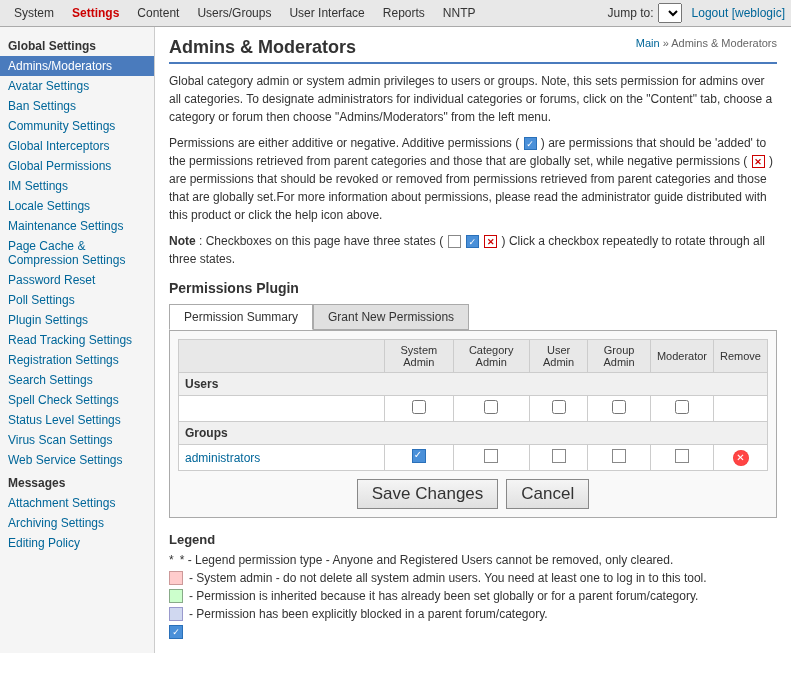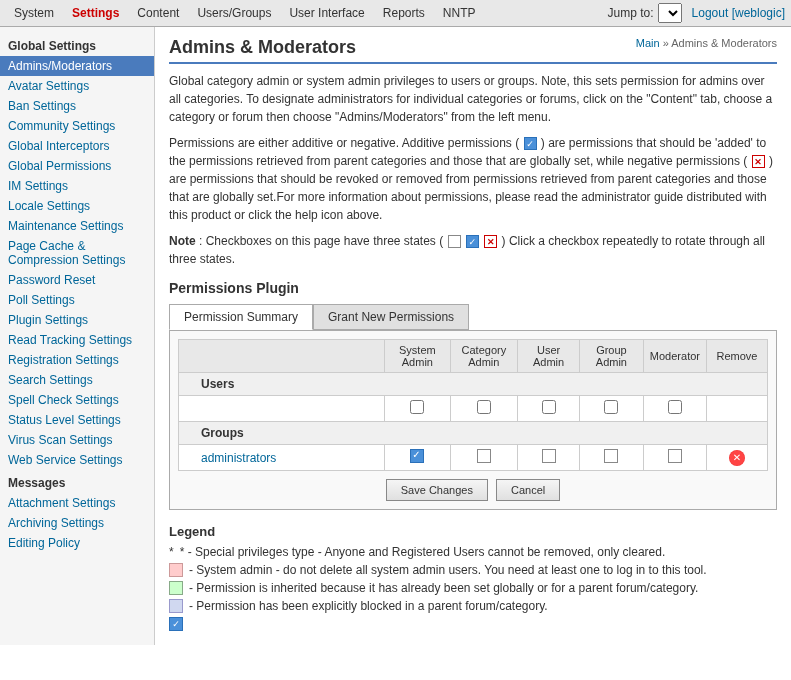--- a/index.html
+++ b/index.html
@@ -125,21 +125,21 @@
     .perms-table th {
       background: #e8e8e8;
       border: 1px solid #ccc;
       padding: 4px 6px;
       text-align: center;
       font-weight: normal;
       font-size: 11px;
     }
     .perms-table td {
       border: 1px solid #ccc;
-      padding: 4px 22px;
+      padding: 4px 6px;
       text-align: center;
       background: #fff;
     }
     .perms-table td.label-cell {
       text-align: left;
       font-weight: bold;
       background: #f0f0f0;
     }
     .perms-table td.name-cell {
       text-align: left;
@@ -181,21 +181,21 @@
 
     
     .action-buttons {
       display: flex;
       justify-content: center;
       gap: 8px;
       margin-top: 8px;
     }
     .btn {
       padding: 4px 14px;
-      font-size: 11px;
+      font-size: 17px;
       border: 1px solid #888;
       background: linear-gradient(to bottom, #f5f5f5, #e0e0e0);
       cursor: pointer;
       color: #333;
     }
     .btn:disabled { color: #aaa; cursor: default; }
 
     
     .legend-section { margin-top: 14px; }
     .legend-title { font-weight: bold; font-size: 13px; margin-bottom: 6px; }
@@ -410,21 +410,21 @@
         <button class="btn">Save Changes</button>
         <button class="btn">Cancel</button>
       </div>
     </div>
 
     <div class="legend-section">
       <div class="legend-title">Legend</div>
 
       <div class="legend-item">
         <span style="font-size:12px;">*</span>
-        <span>* - Special privileges type - Anyone and Registered Users cannot be removed, only cleared.</span>
+        <span>* - Legend permission type - Anyone and Registered Users cannot be removed, only cleared.</span>
       </div>
       <div class="legend-item">
         <span class="legend-box pink"></span>
         <span>- System admin - do not delete all system admin users. You need at least one to log in to this tool.</span>
       </div>
       <div class="legend-item">
         <span class="legend-box green"></span>
         <span>- Permission is inherited because it has already been set globally or for a parent forum/category.</span>
       </div>
       <div class="legend-item">

